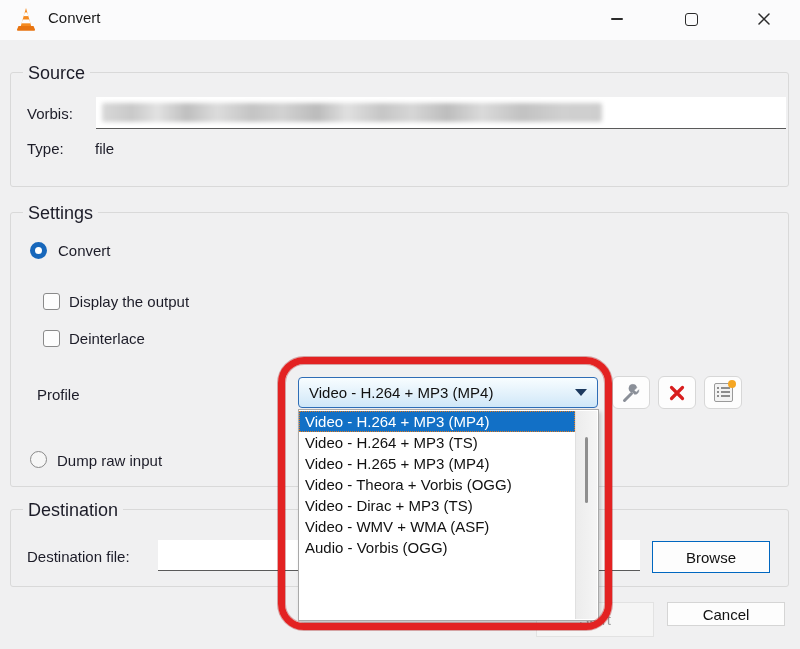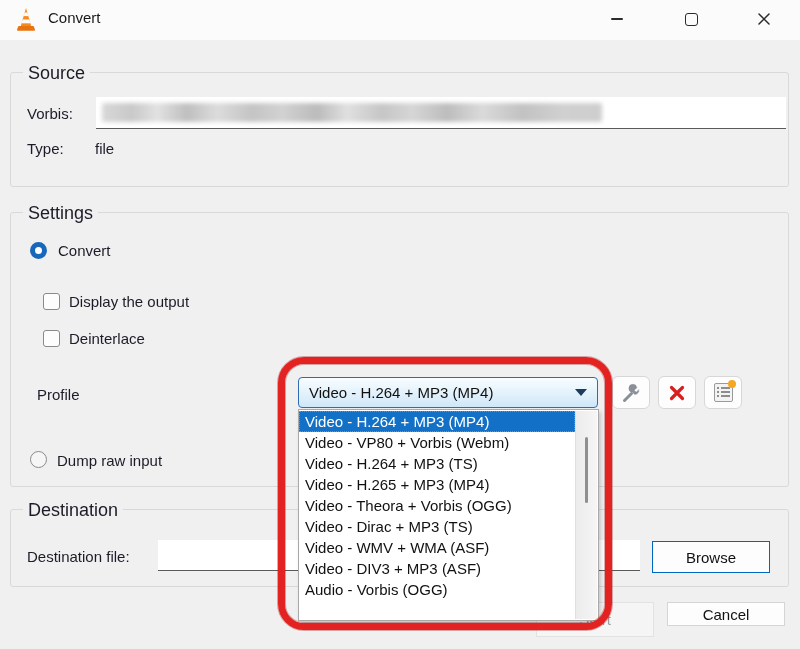--- a/index.html
+++ b/index.html
@@ -157,27 +157,25 @@
     <span class="d1"></span>
       <span class="d2"></span>
       <span class="d3"></span>
     <span class="dot"></span>
   </span>
 </button>
 
 <div class="dropdown">
   <div class="opts">
     <div class="opt sel">Video - H.264 + MP3 (MP4)</div>
-    <div class="opt">Video - VP80 + Vorbis (Webm)</div>
     <div class="opt">Video - H.264 + MP3 (TS)</div>
     <div class="opt">Video - H.265 + MP3 (MP4)</div>
     <div class="opt">Video - Theora + Vorbis (OGG)</div>
     <div class="opt">Video - Dirac + MP3 (TS)</div>
     <div class="opt">Video - WMV + WMA (ASF)</div>
-    <div class="opt">Video - DIV3 + MP3 (ASF)</div>
     <div class="opt">Audio - Vorbis (OGG)</div>
   </div>
   <div class="dd-scroll">
     <div class="dd-thumb"></div>
   </div>
 </div>
 
 <div class="groupbox gb-destination">
   <span class="gb-label">Destination</span>
 </div>

